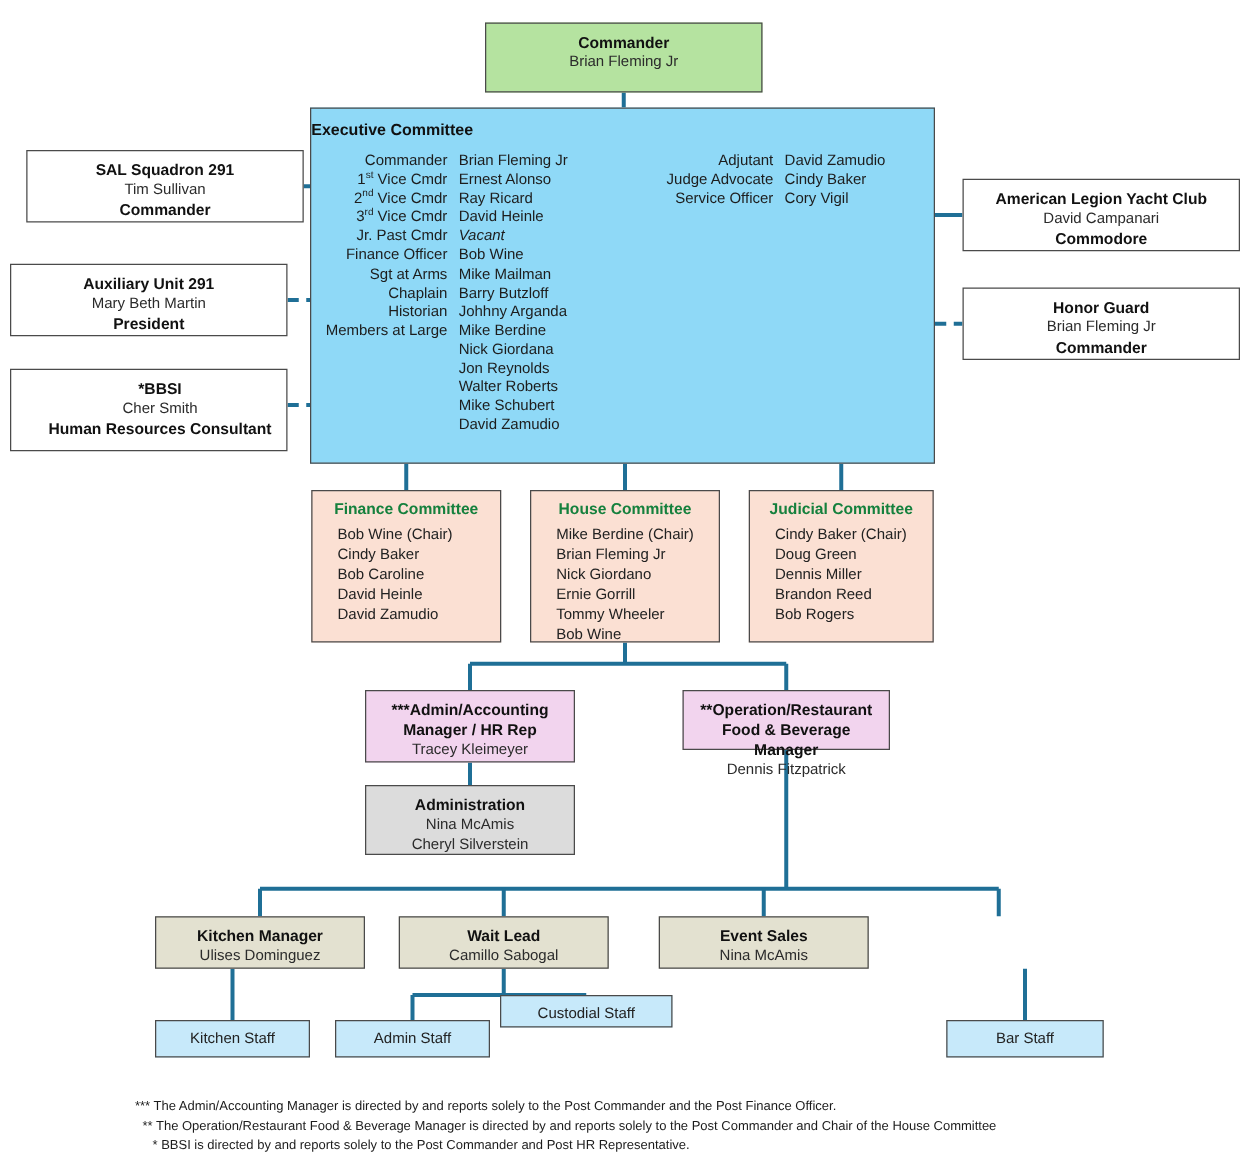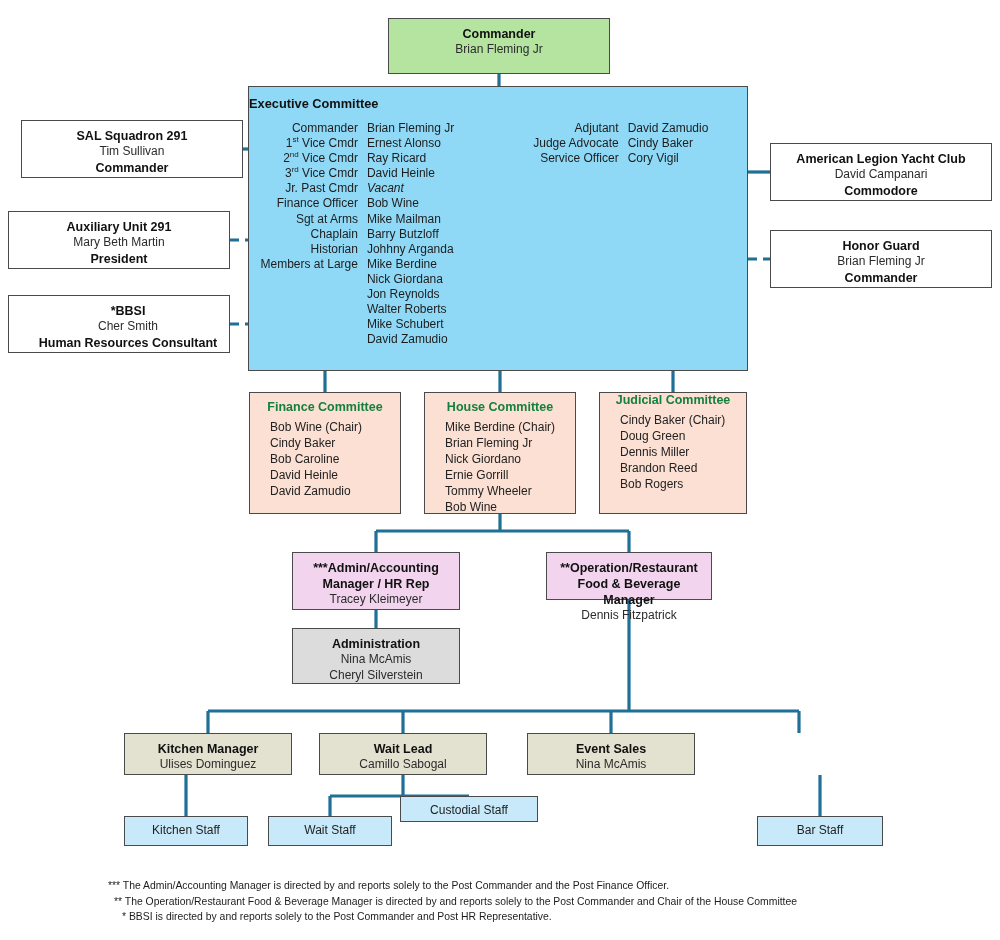--- a/index.html
+++ b/index.html
@@ -81,32 +81,32 @@
   .exec-names { width: 51%; text-align: left; box-sizing: border-box; }
   .exec-labels-r { width: 56%; text-align: right; padding-right: 9px; box-sizing: border-box; }
   .exec-names-r { width: 44%; text-align: left; box-sizing: border-box; }
   .exec-row { white-space: nowrap; }
   .exec-row.italic { font-style: italic; }
   sup { font-size: 8px; vertical-align: super; line-height: 0; }
 
   
   #sal      { left: 21px;  top: 120px; width: 222px; height: 58px; }
   #aux      { left: 8px;  top: 211px; width: 222px; height: 58px; }
-  #bbsi     { left: 8px;  top: 295px; width: 222px; height: 58px; padding-left: 24px; }
+  #bbsi     { left: 8px;  top: 295px; width: 222px; height: 66px; padding-left: 24px; }
   #yacht    { left: 770px; top: 143px; width: 222px; height: 58px; }
   #honor    { left: 770px; top: 230px; width: 222px; height: 58px; }
 
   
   .committee { background: #fbe0d3; }
   .committee .c-title { font-weight: bold; font-size: 12.5px; text-align: center; color:#15803d; }
   .committee ul { list-style: none; margin: 5px 0 0 0; padding: 0 0 0 16px; }
   .committee li { font-size: 12px; line-height: 16px; color: #222; }
   #finance  { left: 249px; top: 392px; width: 152px; height: 122px; padding: 7px 4px; }
   #house    { left: 424px; top: 392px; width: 152px; height: 122px; padding: 7px 4px; }
-  #judicial { left: 599px; top: 392px; width: 148px; height: 122px; padding: 0 4px; }
+  #judicial { left: 599px; top: 392px; width: 148px; height: 122px; padding: 7px 4px; }
 
   
   .mgr { background: #f2d4ee; }
   #adminmgr { left: 292px; top: 552px; width: 168px; height: 58px; }
   #opsmgr   { left: 546px; top: 552px; width: 166px; height: 48px; }
   #administration { left: 292px; top: 628px; width: 168px; height: 56px; background: #dcdcdc; }
 
   
   .lead { background: #e3e1d0; }
   #kitchenmgr { left: 124px; top: 733px; width: 168px; height: 42px; }
@@ -338,21 +338,21 @@
   <div class="node lead pad-c" id="eventsales">
     <div class="title">Event Sales</div>
     <div class="sub">Nina McAmis</div>
   </div>
 
 
   <div class="node staff" id="kitchenstaff">
     <div class="s-label">Kitchen Staff</div>
   </div>
   <div class="node staff" id="waitstaff">
-    <div class="s-label">Wait Staff</div>
+    <div class="s-label">Admin Staff</div>
   </div>
   <div class="node staff" id="custodialstaff">
     <div class="s-label">Custodial Staff</div>
   </div>
   <div class="node staff" id="barstaff">
     <div class="s-label">Bar Staff</div>
   </div>
 
   <div id="footnotes">
     <div class="fn fn0">*** The Admin/Accounting Manager is directed by and reports solely to the Post Commander and the Post Finance Officer.</div>

